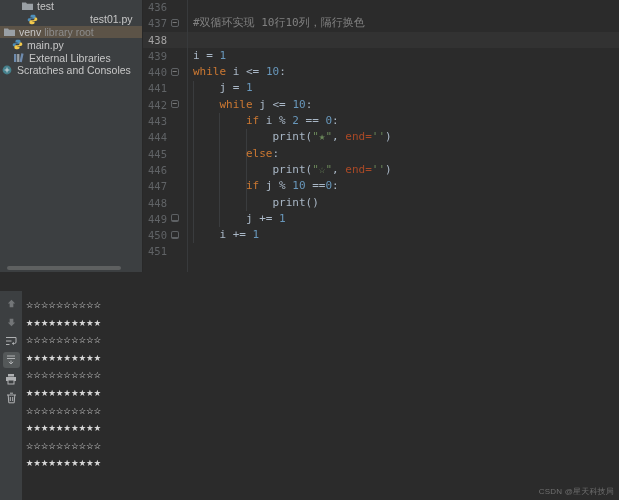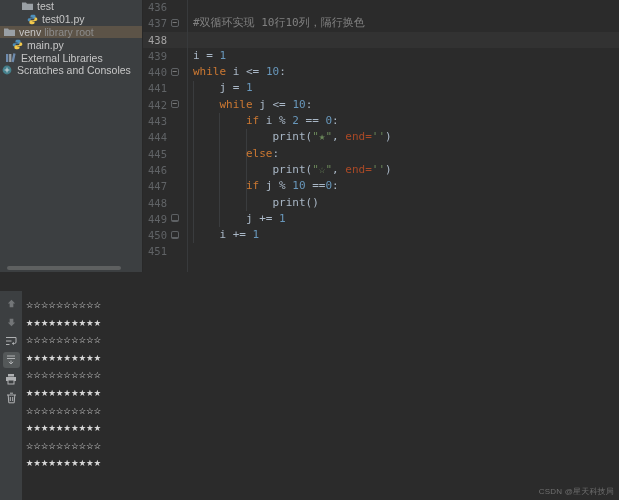--- a/index.html
+++ b/index.html
@@ -60,21 +60,21 @@
   <aside class="project">
     <div>
         <div class="trow" style="padding-left: 22px;">
           <span class="ticon">
             <svg width="11" height="10" viewBox="0 0 11 10">
               <path fill="#9aa0a5" d="M0 1.5h4l1 1.3h6V9H0z"></path>
             </svg>
           </span>
           <span class="tlabel">test</span>
         </div>
-        <div class="trow" style="padding-left: 27px;">
+        <div class="trow" style="padding-left: 27px; gap: 48px;">
           <span class="ticon">
             <svg width="11" height="11" viewBox="0 0 16 16">
               <path fill="#4e8fbb" d="M8 1C5.8 1 5 2 5 3.5V5h3v1H3.5C2 6 1 7 1 8.5 1 10 2 11 3.5 11H5V9.2C5 7.8 6.2 7 7.5 7H10c1.4 0 2.5-1 2.5-2.5V3.5C12.5 2 11.5 1 10 1z"></path>
               <path fill="#f2c94c" d="M8 15c2.2 0 3-1 3-2.5V11H8v-1h4.5c1.5 0 2.5-1 2.5-2.5C15 6 14 5 12.5 5H11v1.8C11 8.2 9.8 9 8.5 9H6C4.6 9 3.5 10 3.5 11.5v1C3.5 14 4.5 15 6 15z"></path>
             </svg>
           </span>
           <span class="tlabel">test01.py</span>
         </div>
         <div class="trow sel" style="padding-left: 4px;">
           <span class="ticon">
@@ -87,21 +87,21 @@
         </div>
         <div class="trow" style="padding-left: 12px;">
           <span class="ticon">
             <svg width="11" height="11" viewBox="0 0 16 16">
               <path fill="#4e8fbb" d="M8 1C5.8 1 5 2 5 3.5V5h3v1H3.5C2 6 1 7 1 8.5 1 10 2 11 3.5 11H5V9.2C5 7.8 6.2 7 7.5 7H10c1.4 0 2.5-1 2.5-2.5V3.5C12.5 2 11.5 1 10 1z"></path>
               <path fill="#f2c94c" d="M8 15c2.2 0 3-1 3-2.5V11H8v-1h4.5c1.5 0 2.5-1 2.5-2.5C15 6 14 5 12.5 5H11v1.8C11 8.2 9.8 9 8.5 9H6C4.6 9 3.5 10 3.5 11.5v1C3.5 14 4.5 15 6 15z"></path>
             </svg>
           </span>
           <span class="tlabel">main.py</span>
         </div>
-        <div class="trow" style="padding-left: 6px;">
+        <div class="trow" style="padding-left: 14px;">
           <span class="ticon">
             <svg width="10" height="10" viewBox="0 0 10 10">
               <rect x="0" y="1" width="2.3" height="8" fill="#6e8bae"></rect>
               <rect x="3.1" y="1" width="2.3" height="8" fill="#9aa0a5"></rect>
               <rect x="6.4" y="0.4" width="2.3" height="8.6" fill="#6e8bae" transform="rotate(12 7.5 4.7)"></rect>
             </svg>
           </span>
           <span class="tlabel">External Libraries</span>
         </div>
         <div class="trow" style="padding-left: 2px;">

